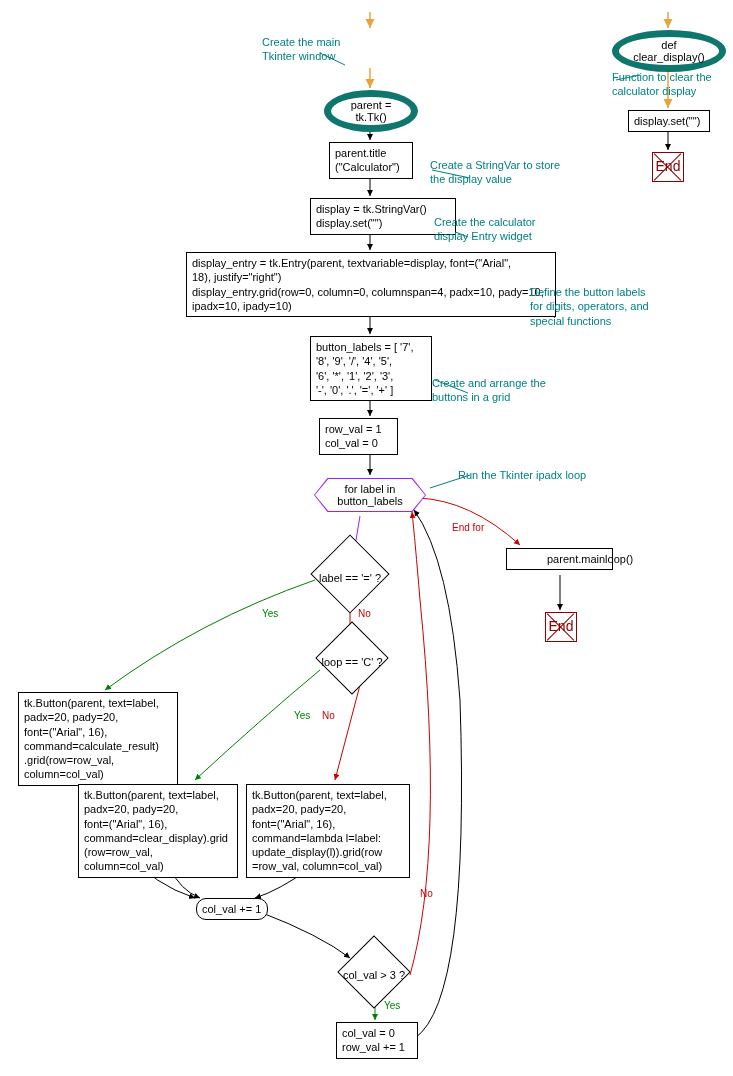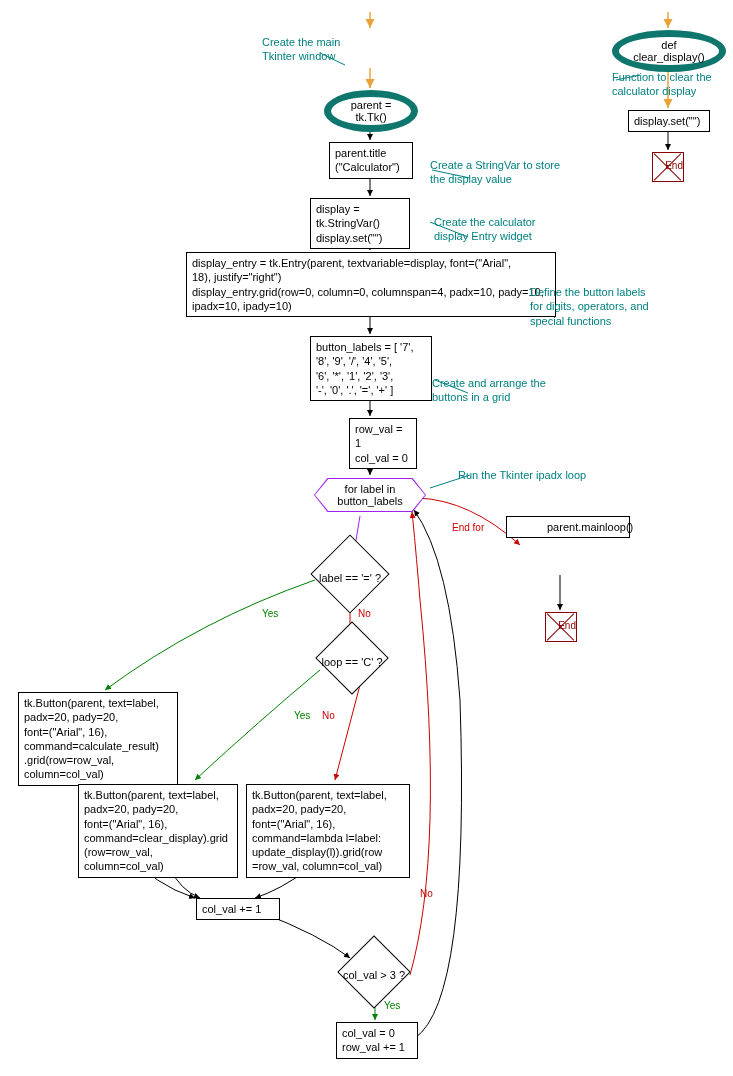--- a/index.html
+++ b/index.html
@@ -57,23 +57,23 @@
     color: #008080;
     font-size: 11px;
     line-height: 1.3;
   }
   .end-box {
     position: absolute;
     border: 1px solid #8b0000;
     background: #fff;
     width: 30px;
     height: 28px;
-    text-align: right;
+    text-align: center;
     line-height: 26px;
-    font-size: 10px;
+    font-size: 14px;
     color: #8b0000;
   }
   .end-box::before, .end-box::after {
     content: '';
     position: absolute;
     background: #8b0000;
     width: 1px;
     height: 38px;
     top: -5px;
   }
@@ -166,33 +166,33 @@
 </svg>
 
 <div class="comment" style="left:262px; top:35px;">Create the main<br>Tkinter window</div>
 
 <div class="node ellipse" style="left:324px; top:90px; width:94px;">parent = tk.Tk()</div>
 
 <div class="node rect" style="left:329px; top:142px; width:84px;">parent.title<br>("Calculator")</div>
 
 <div class="comment" style="left:430px; top:158px;">Create a StringVar to store<br>the display value</div>
 
-<div class="node rect" style="left:310px; top:198px; width:100px;">display = tk.StringVar()<br>display.set("")</div>
+<div class="node rect" style="left:310px; top:198px; width:146px;">display = tk.StringVar()<br>display.set("")</div>
 
 <div class="comment" style="left:434px; top:215px;">Create the calculator<br>display Entry widget</div>
 
 <div class="node rect" style="left:186px; top:252px; width:370px;">display_entry = tk.Entry(parent, textvariable=display, font=("Arial",<br>18), justify="right")<br>display_entry.grid(row=0, column=0, columnspan=4, padx=10, pady=10,<br>ipadx=10, ipady=10)</div>
 
 <div class="comment" style="left:530px; top:285px;">Define the button labels<br>for digits, operators, and<br>special functions</div>
 
 <div class="node rect" style="left:310px; top:336px; width:122px;">button_labels = [ '7',<br>'8', '9', '/', '4', '5',<br>'6', '*', '1', '2', '3',<br>'-', '0', '.', '=', '+' ]</div>
 
 <div class="comment" style="left:432px; top:376px;">Create and arrange the<br>buttons in a grid</div>
 
-<div class="node rect" style="left:349px; top:418px; width:68px;">row_val = 1<br>col_val = 0</div>
+<div class="node rect" style="left:319px; top:418px; width:79px;">row_val = 1<br>col_val = 0</div>
 
 <div class="hexagon-border" style="left:314px; top:478px; width:110px;">
   <div class="hexagon-inner">for label in<br>button_labels</div>
 </div>
 
 <div class="comment" style="left:458px; top:468px;">Run the Tkinter ipadx loop</div>
 
 <div class="edge-label endfor" style="left:452px; top:522px;">End for</div>
 
 <div style="position:absolute; left:312px; top:558px;">
@@ -208,32 +208,32 @@
 </div>
 <div class="edge-label yes" style="left:294px; top:710px;">Yes</div>
 <div class="edge-label no" style="left:322px; top:710px;">No</div>
 
 <div class="node rect" style="left:18px; top:692px; width:160px;">tk.Button(parent, text=label,<br>padx=20, pady=20,<br>font=("Arial", 16),<br>command=calculate_result)<br>.grid(row=row_val,<br>column=col_val)</div>
 
 <div class="node rect" style="left:78px; top:784px; width:160px;">tk.Button(parent, text=label,<br>padx=20, pady=20,<br>font=("Arial", 16),<br>command=clear_display).grid<br>(row=row_val,<br>column=col_val)</div>
 
 <div class="node rect" style="left:246px; top:784px; width:164px;">tk.Button(parent, text=label,<br>padx=20, pady=20,<br>font=("Arial", 16),<br>command=lambda l=label:<br>update_display(l)).grid(row<br>=row_val, column=col_val)</div>
 
-<div class="node rect" style="left:196px; top:898px; width:84px;">col_val += 1</div>
+<div class="node rect" style="left:196px; top:898px; width:72px;border-radius:10px;">col_val += 1</div>
 
 <div style="position:absolute; left:338px; top:956px;">
   <div class="diamond-shape" style="width:50px; height:50px; left:10px; top:-10px;"></div>
   <div class="diamond-text" style="left:-2px; top:13px; width:76px;">col_val &gt; 3 ?</div>
 </div>
 <div class="edge-label yes" style="left:384px; top:1000px;">Yes</div>
 <div class="edge-label no" style="left:420px; top:888px;">No</div>
 
 <div class="node rect" style="left:336px; top:1022px; width:82px;">col_val = 0<br>row_val += 1</div>
 
-<div class="node rect" style="left:506px; top:516px; width:124px;padding-left:40px;">parent.mainloop()</div>
+<div class="node rect" style="left:506px; top:548px; width:107px;padding-left:40px;">parent.mainloop()</div>
 
 <div class="end-box" style="left:545px; top:612px;">End</div>
 
 <div class="node ellipse" style="left:612px; top:30px; width:114px;">def clear_display()</div>
 
 <div class="comment" style="left:612px; top:70px;">Function to clear the<br>calculator display</div>
 
 <div class="node rect" style="left:628px; top:110px; width:82px;">display.set("")</div>
 
 <div class="end-box" style="left:652px; top:152px;">End</div>

